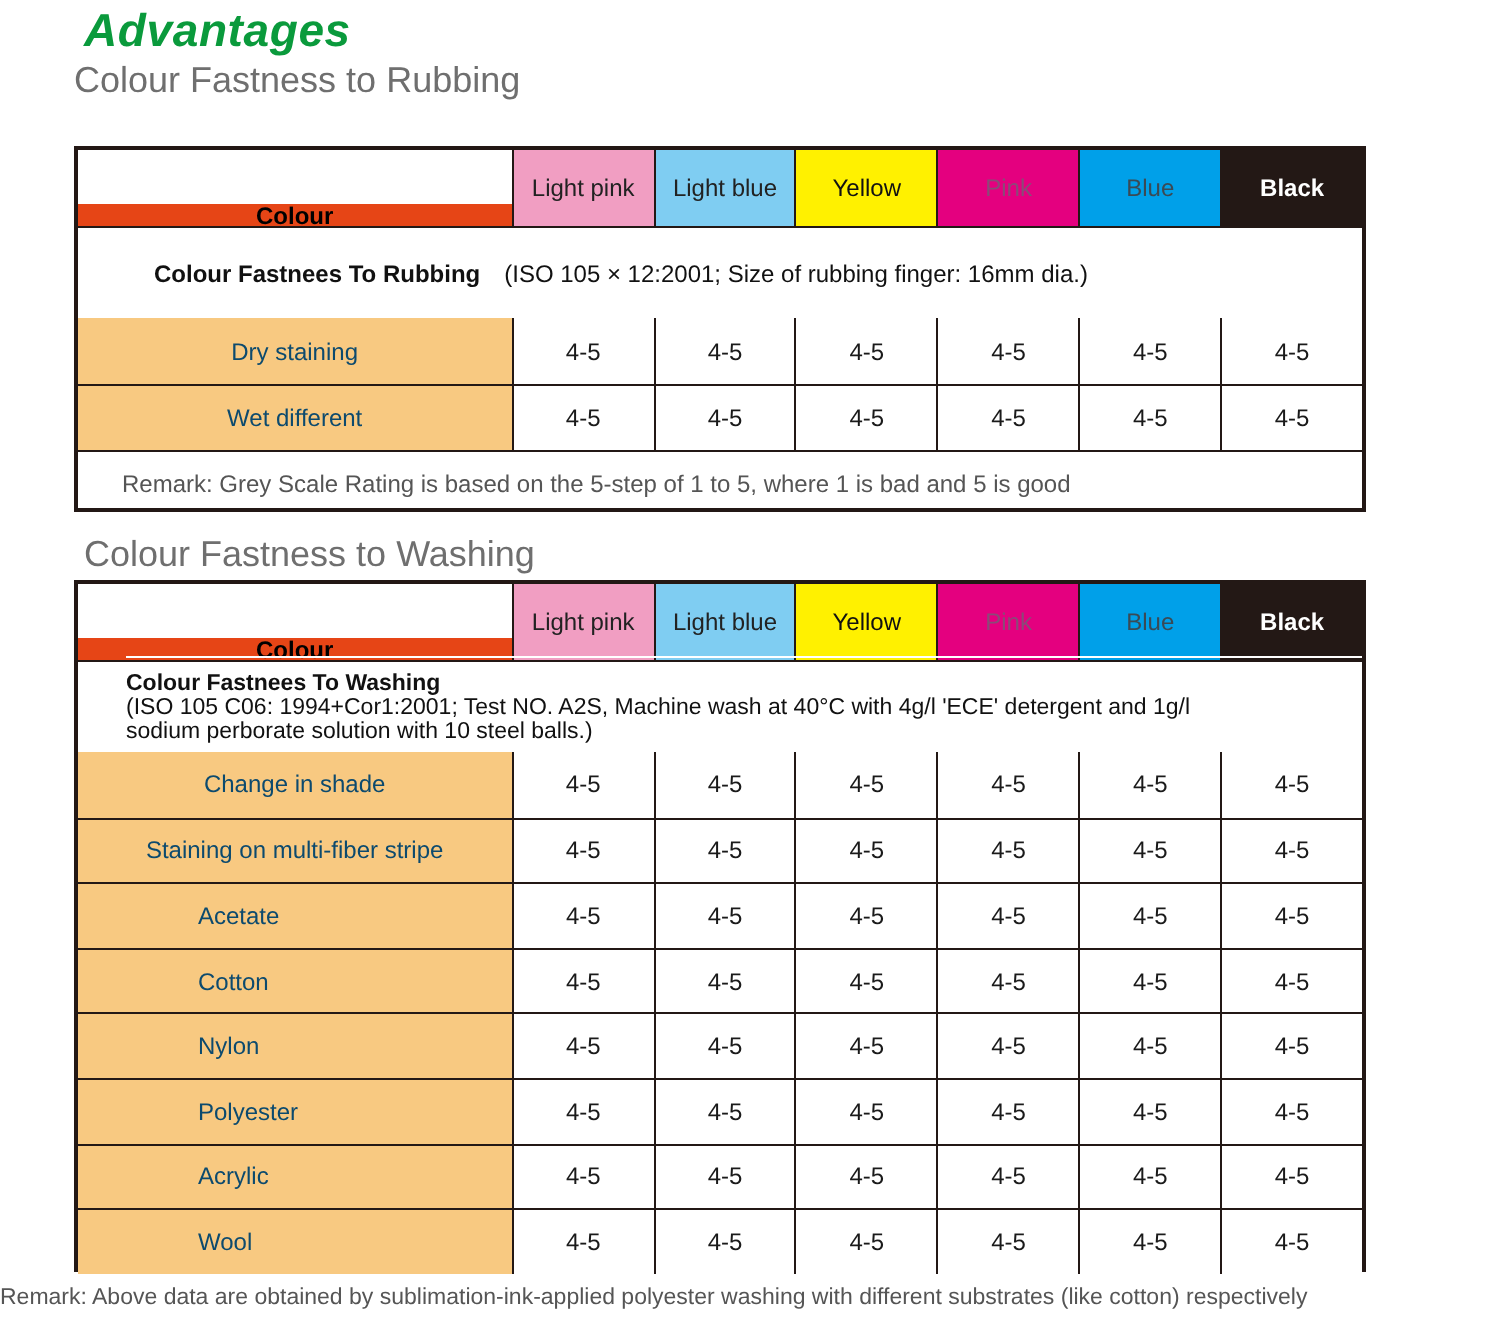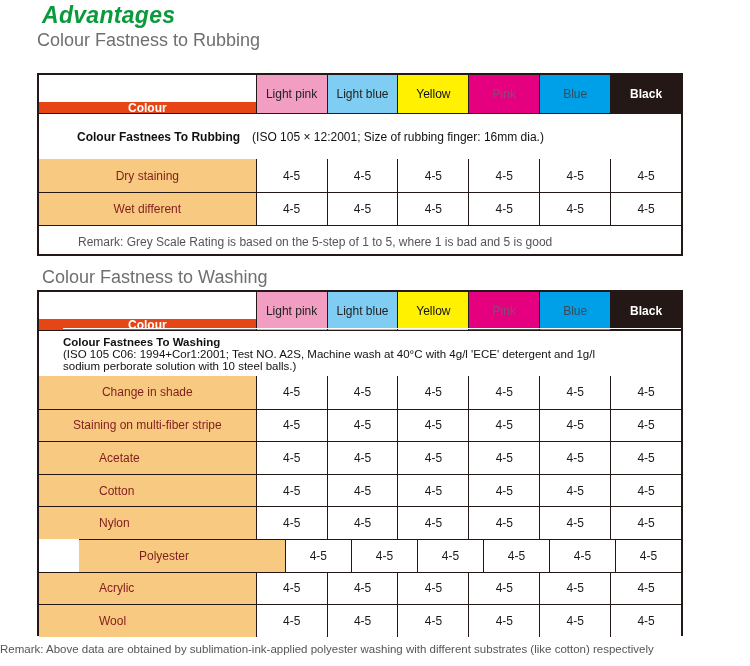--- a/index.html
+++ b/index.html
@@ -12,26 +12,26 @@
          background: #fff; }
   .row { display: flex; border-top: 1px solid #231815; box-sizing: border-box; }
   .row:first-child { border-top: none; }
   .cell { display: flex; align-items: center; justify-content: center; box-sizing: border-box;
           border-left: 1px solid #231815; font-size: 12px; }
   .cell:first-child { border-left: none; }
   .c0 { width: 217px; }
   .cv { width: 71px; }
   .cv:last-child { width: 71px; }
   .hdr .cell { font-size: 12px; }
-  .hdr .c0 { background: #e64516; font-weight: bold; color: #ffffff; margin-top: 27px; }
-  .sub { background: #f8c981; font-size: 12px; color: #7f1d1d; }
+  .hdr .c0 { background: #e64516; font-weight: bold; color: #000000; margin-top: 27px; }
+  .sub { background: #f8c981; font-size: 12px; color: #0c4a6e; }
   .sub.left { justify-content: flex-start; padding-left: 60px; }
   .val { background: #fff; }
   .info { font-size: 12px; color: #111; }
-  .remark-row { font-size: 12px; color: #555; padding-left: 39px; align-items: center; display: flex; }
+  .remark-row { font-size: 12px; color: #555; padding-left: 22px; align-items: center; display: flex; }
   .bottom-remark { position: absolute; left: 0; top: 643px; width: 720px; font-size: 11.5px; color: #555;
                    white-space: nowrap; }
   .hdr-line { position: absolute; left: 24px; right: 0; bottom: 1px; height: 1px; background: #fff; }
 </style>
 </head>
 <body>
 
 <div class="page-title">Advantages</div>
 
 <div class="section-title" style="left:37px; top:30px;">Colour Fastness to Rubbing</div>
@@ -132,21 +132,21 @@
       </div>
       <div class="row" style="height: 32.6px;">
         <div class="cell c0 sub left">Nylon</div>
         <div class="cell cv val">4-5</div>
         <div class="cell cv val">4-5</div>
         <div class="cell cv val">4-5</div>
         <div class="cell cv val">4-5</div>
         <div class="cell cv val">4-5</div>
         <div class="cell cv val">4-5</div>
       </div>
-      <div class="row" style="height: 32.6px; margin-left: 40px;">
+      <div class="row" style="height: 32.6px;">
         <div class="cell c0 sub left">Polyester</div>
         <div class="cell cv val">4-5</div>
         <div class="cell cv val">4-5</div>
         <div class="cell cv val">4-5</div>
         <div class="cell cv val">4-5</div>
         <div class="cell cv val">4-5</div>
         <div class="cell cv val">4-5</div>
       </div>
       <div class="row" style="height: 32.6px;">
         <div class="cell c0 sub left">Acrylic</div>

